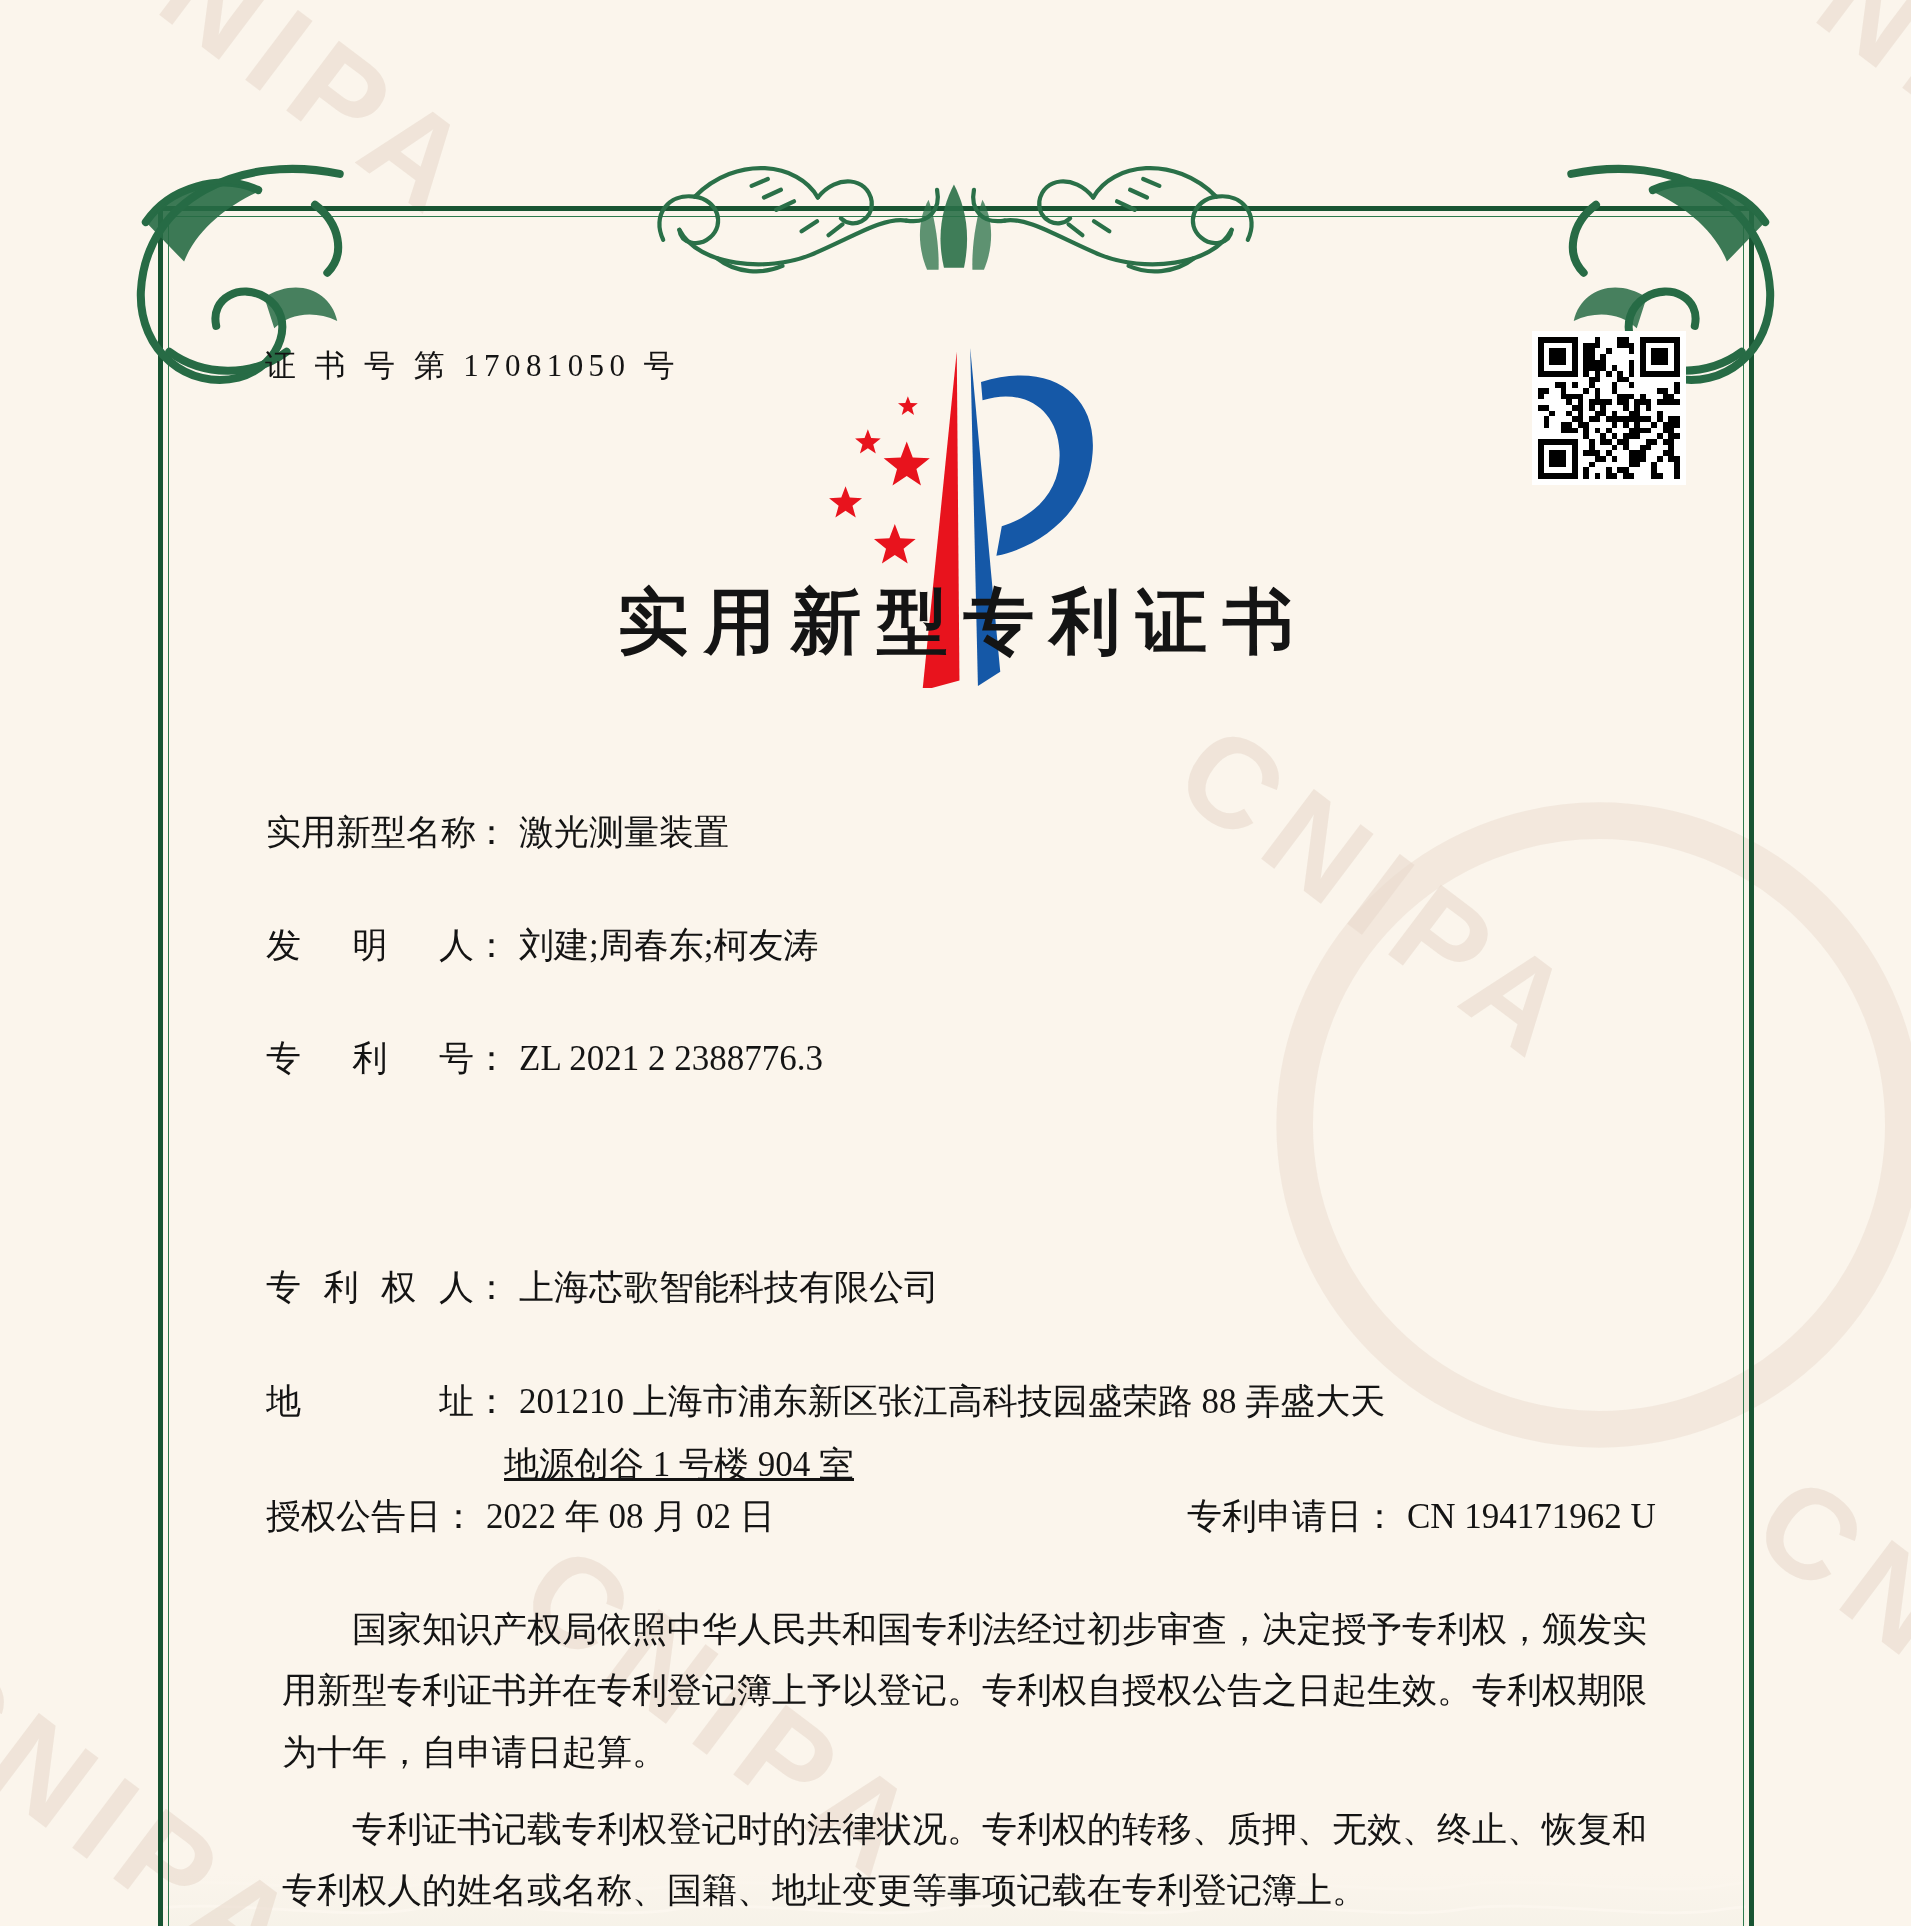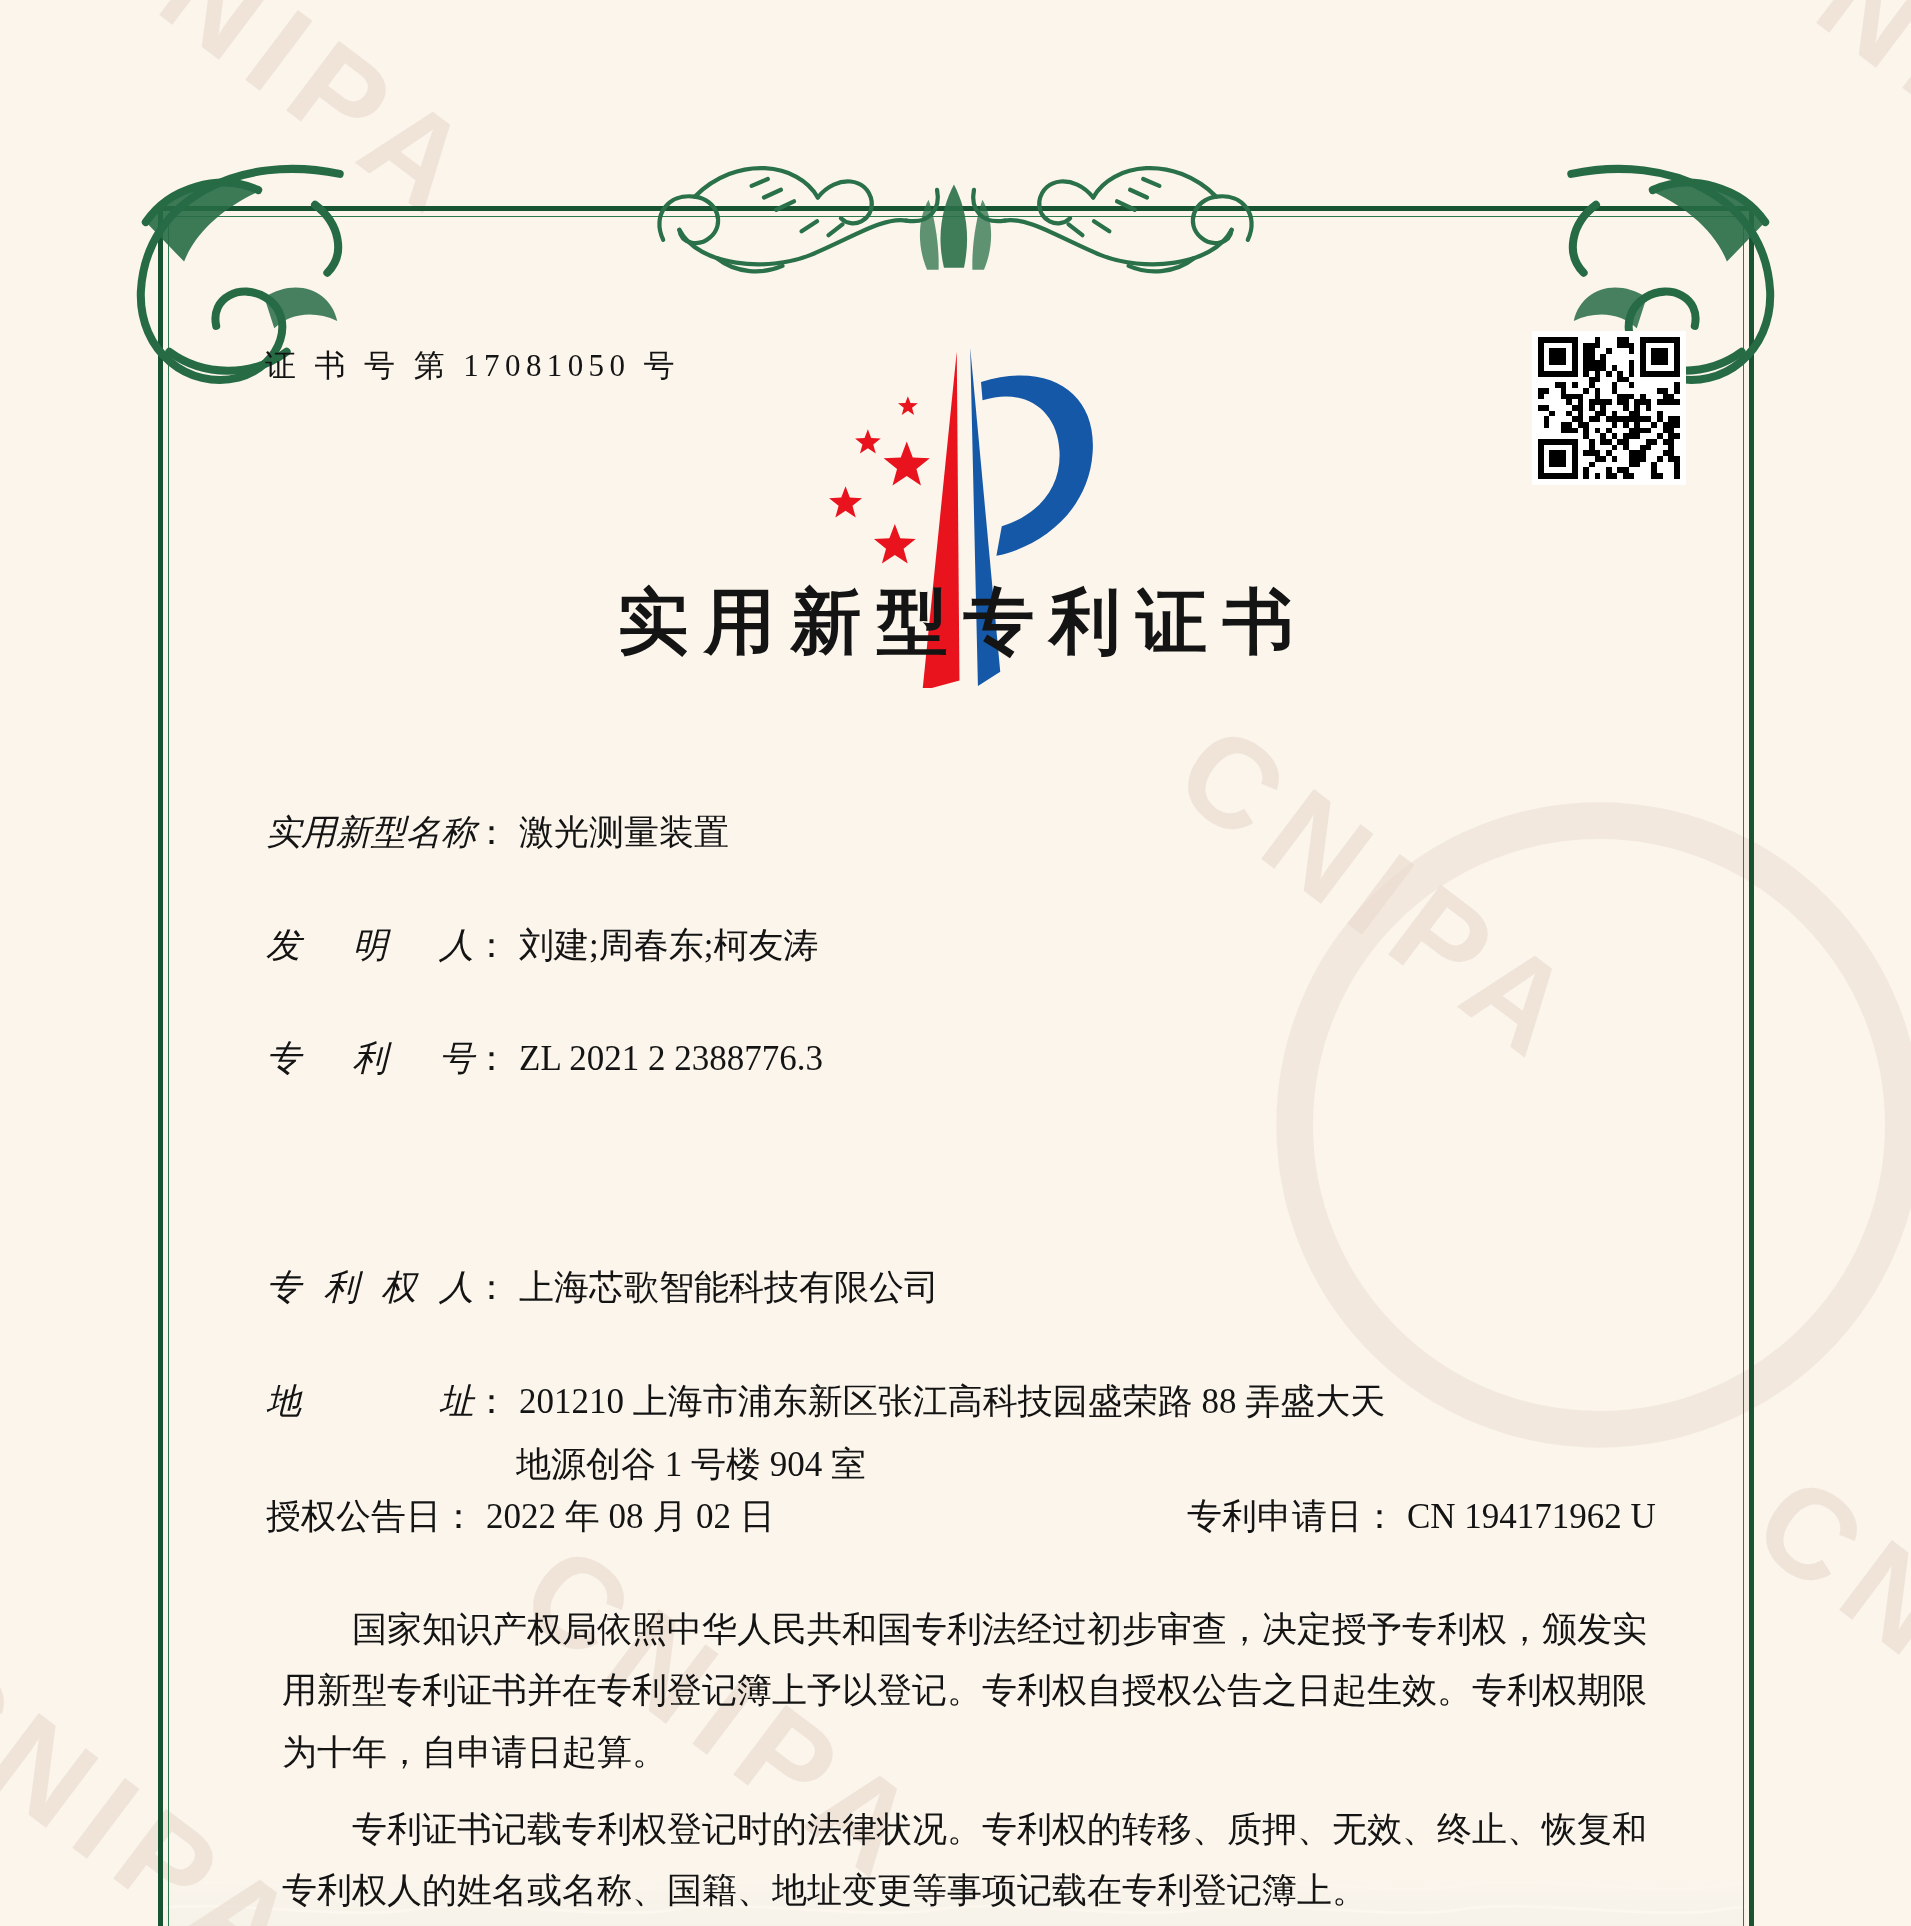--- a/index.html
+++ b/index.html
@@ -38,23 +38,23 @@
   
   .content{position:absolute;inset:0;z-index:6;}
   .cert-no{position:absolute;left:265px;top:345px;font-size:31px;letter-spacing:5.4px;}
   .logo{position:absolute;left:824px;top:324px;width:304px;height:364px;}
   .qr{position:absolute;left:1532px;top:331px;width:154px;height:154px;background:#fff;padding:6.2px;}
   .qr svg{display:block;width:100%;height:100%;}
   .title{position:absolute;left:0;right:0;top:575px;text-align:center;
     font-size:71px;font-weight:bold;letter-spacing:15.4px;text-indent:15.4px;}
 
   .row{position:absolute;left:266px;font-size:35px;white-space:nowrap;}
-  .lab{display:inline-block;width:208px;text-align:justify;text-align-last:justify;vertical-align:top;font-style:italic;}
+  .lab{display:inline-block;width:208px;text-align:justify;text-align-last:justify;vertical-align:top;}
   .colon{display:inline-block;margin-right:10px;}
-  .addr2{position:absolute;left:250px;top:63px;}
+  .addr2{position:absolute;left:238px;top:63px;text-decoration:underline;}
   .grant-no{position:absolute;left:921px;top:0;}
 
   .paras{position:absolute;left:266px;top:1583px;width:1402px;font-size:35px;line-height:1.75;}
   .paras p{text-indent:2em;margin:16px;}
 </style>
 </head>
 <body>
 
 <div class="page">
 

